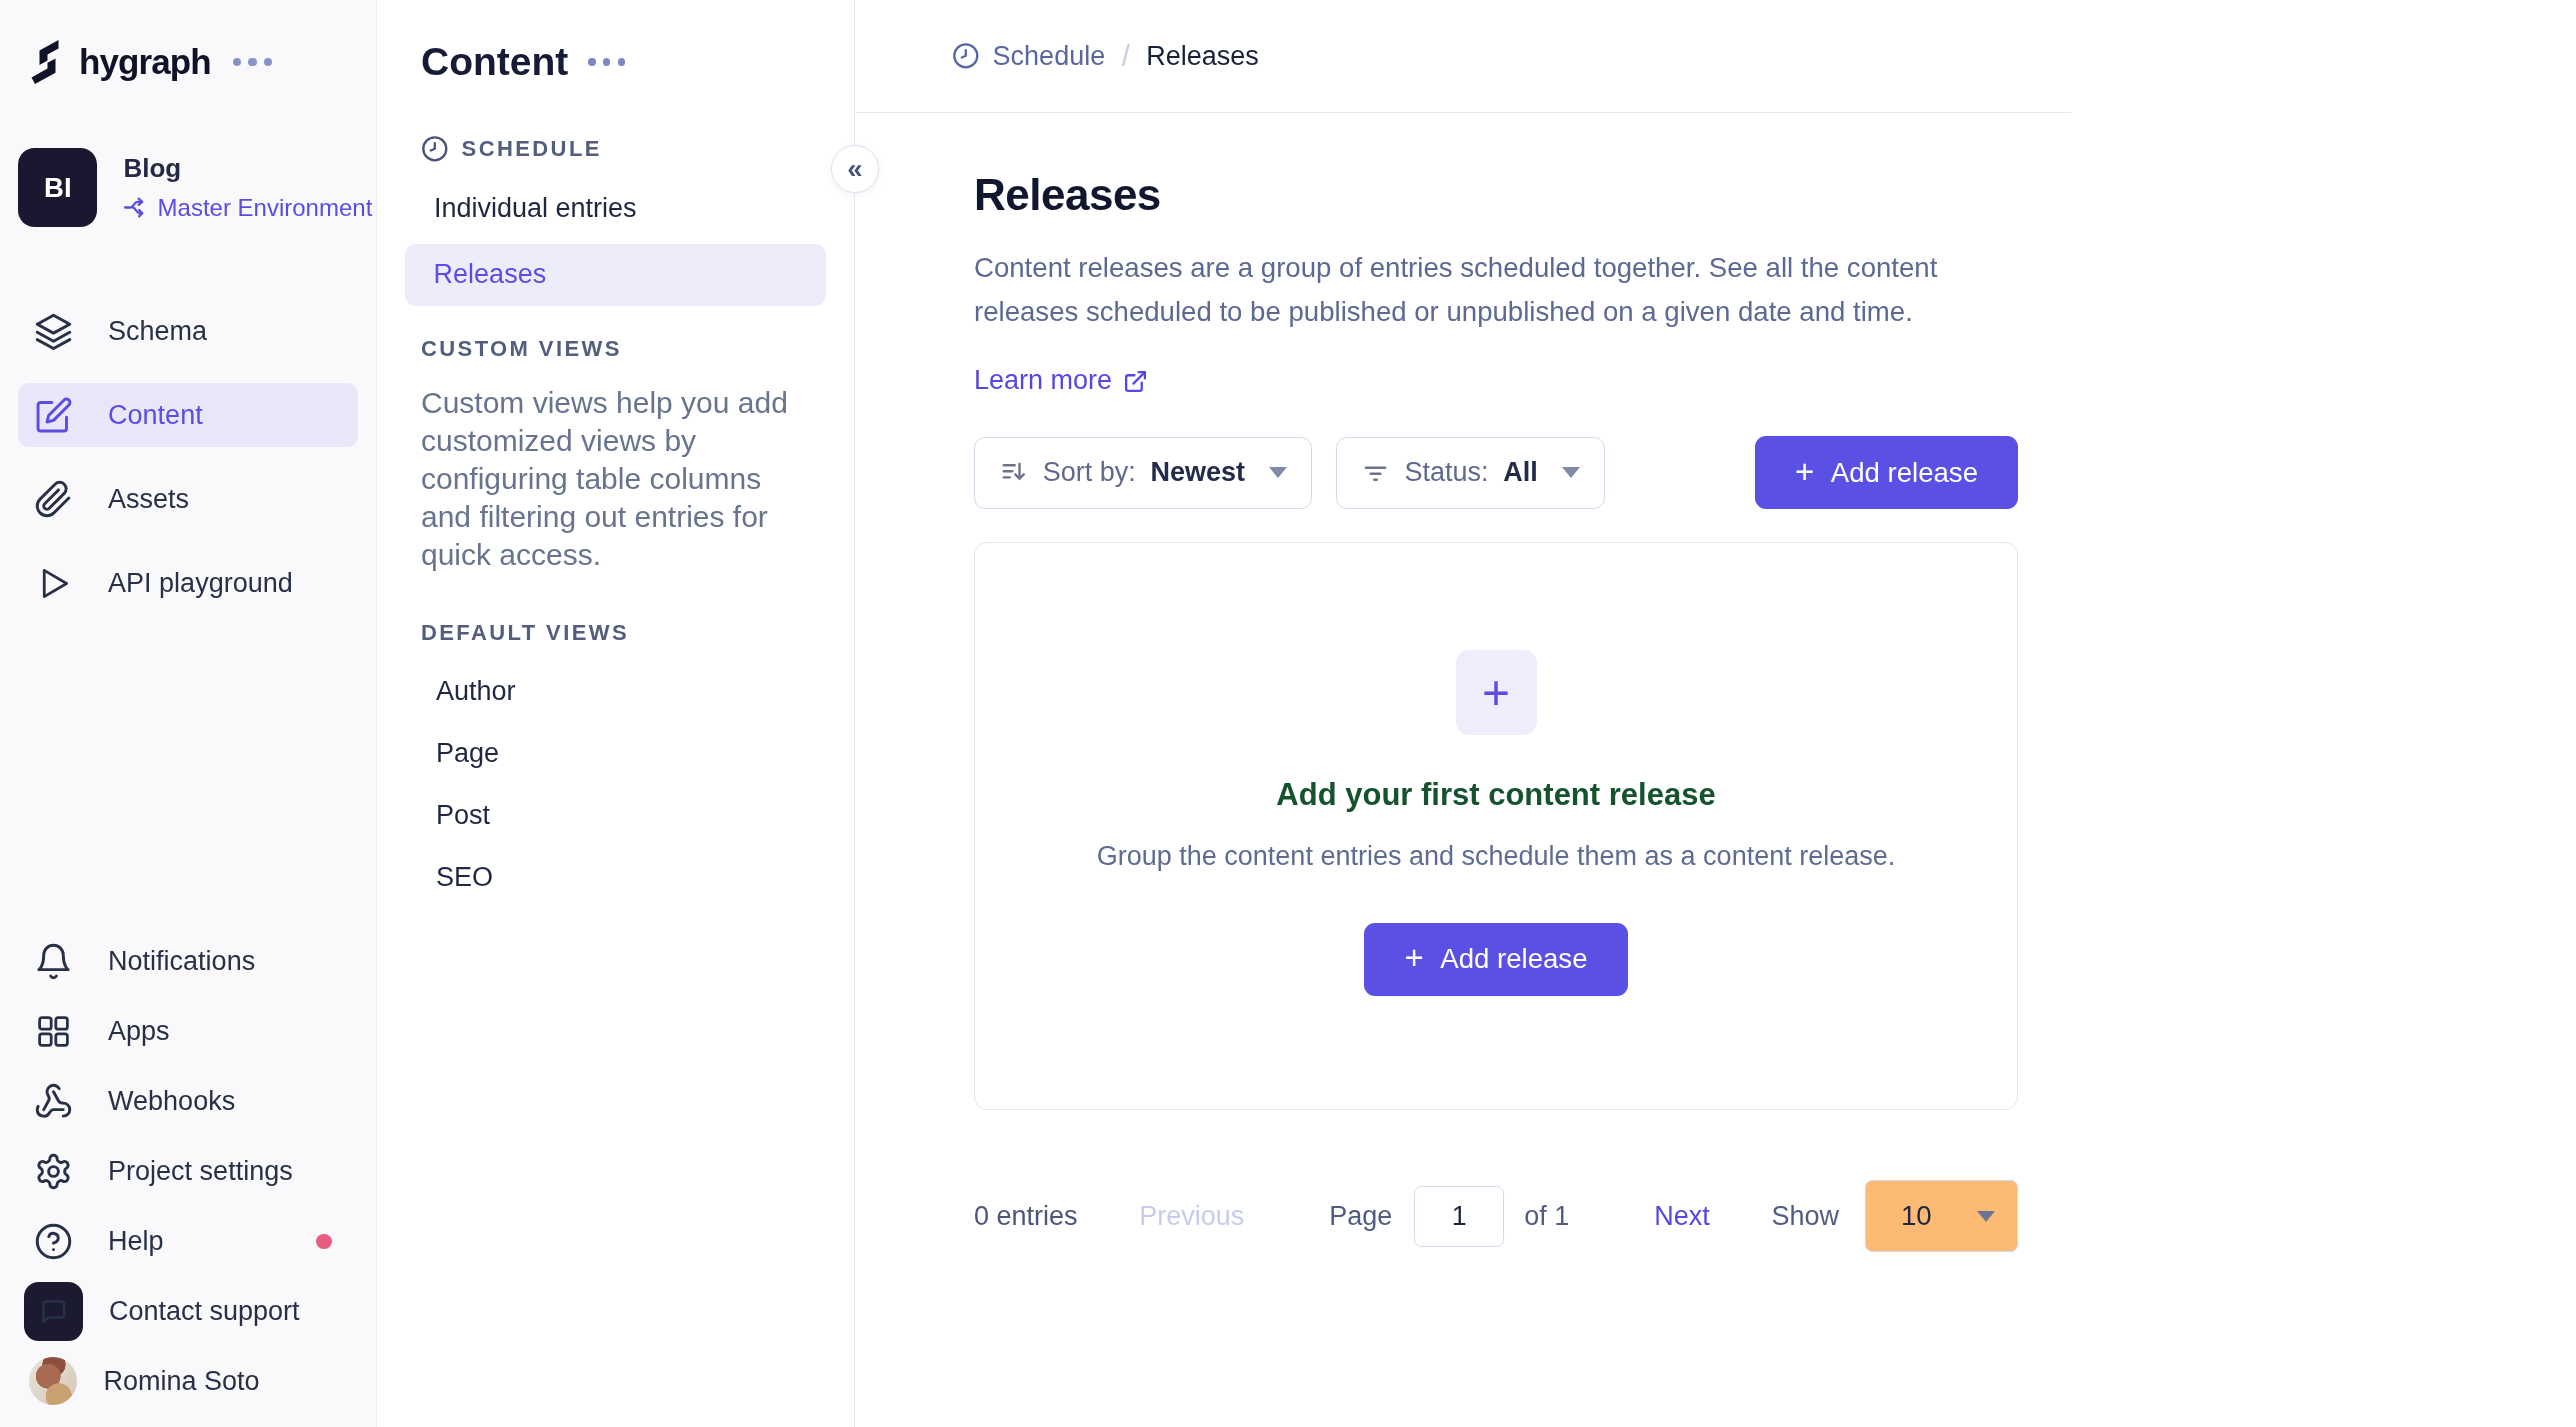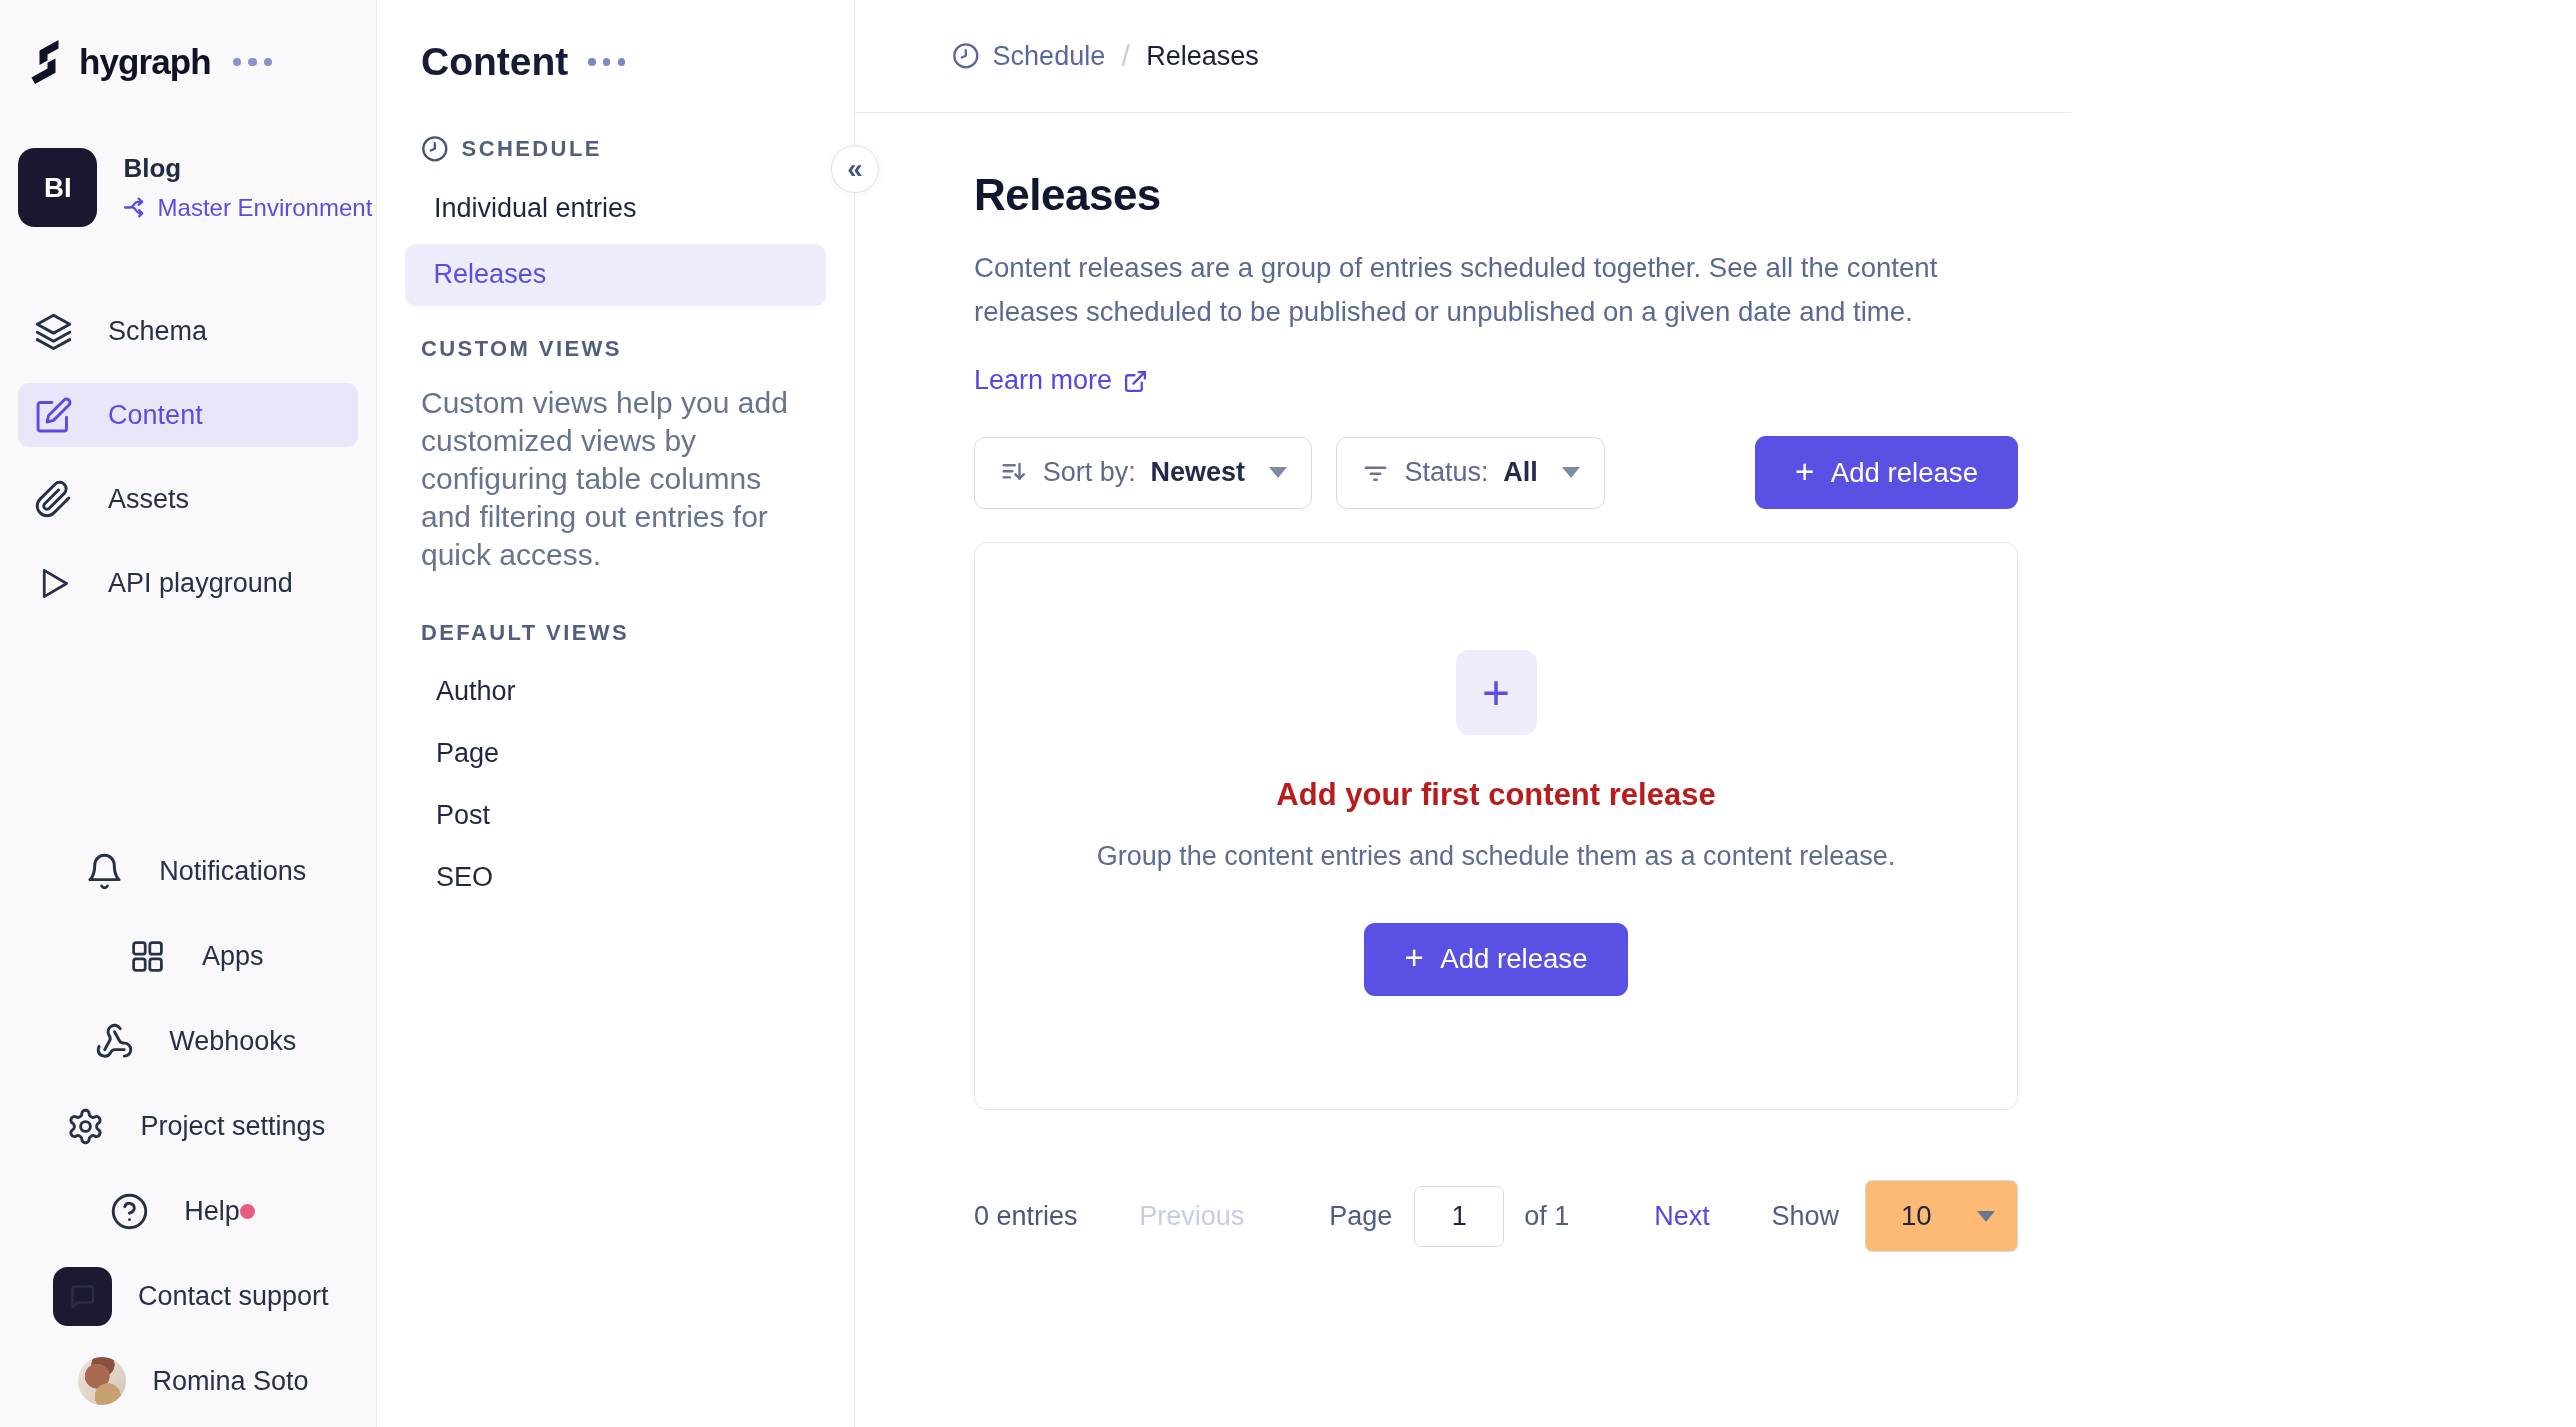--- a/index.html
+++ b/index.html
@@ -41,21 +41,21 @@
     padding-left: 14.7px; cursor: pointer; font-size: 27px; font-weight: 500; color: #273047;
   }
   .nav-item .ico { width: 40px; height: 40px; display: flex; align-items: center; justify-content: center; }
   .nav-item .lbl { margin-left: 35px; }
   .nav-item.active { background: #e8e6f8; color: #5b4de2; }
   .nav-item.active svg { stroke: #5b4de2; }
   .nav svg, .bottom-nav svg { stroke: #273047; }
 
   .flex-spacer { flex: 1; }
 
-  .bottom-nav { display: flex; flex-direction: column; gap: 21px; padding: 0 18.4px 14.7px 18.4px; align-items: center; }
+  .bottom-nav { display: flex; flex-direction: column; gap: 6px; padding: 0 18.4px 14.7px 18.4px; }
   .bottom-nav .nav-item { padding-left: 14.7px; }
   .help-dot { width: 15.6px; height: 15.6px; border-radius: 50%; background: #e85c7f; margin-left: auto; margin-right: 26px; }
   .support-badge {
     width: 59px; height: 59px; border-radius: 14.7px; background: #1b1a31;
     display: flex; align-items: center; justify-content: center; margin-left: -9.2px;
   }
   .avatar {
     width: 48px; height: 48px; border-radius: 50%; margin-left: -3.7px;
     background:
       radial-gradient(circle at 62% 82%, #c9a06f 0 26%, transparent 27%),
@@ -145,21 +145,21 @@
   .empty-card {
     margin-top: 33px; height: 568px;
     border: 1.8px solid #e3e6f0; border-radius: 13px;
     display: flex; flex-direction: column; align-items: center;
   }
   .plus-tile {
     margin-top: 107px; width: 81px; height: 85px; border-radius: 13px;
     background: #efedfb; color: #5b4de2; font-size: 48px; font-weight: 300;
     display: flex; align-items: center; justify-content: center; cursor: pointer;
   }
-  .empty-title { margin-top: 42px; font-size: 31px; font-weight: 700; color: #b91c1c; }
+  .empty-title { margin-top: 42px; font-size: 31px; font-weight: 700; color: #14532d; }
   .empty-sub { margin-top: 27.6px; font-size: 27px; color: #5e6b92; }
   .empty-card .btn-primary { margin-top: 51px; }
 
   .pagination { margin-top: 70px; display: flex; align-items: center; font-size: 27px; color: #515c82; }
   .pg-entries { color: #4b5679; }
   .pg-center { flex: 1; display: flex; align-items: center; justify-content: center; gap: 0; }
   .pg-prev { color: #c7cbec; cursor: default; }
   .pg-page-label { margin-left: 85px; }
   .pg-input {
     width: 90px; height: 61px; margin-left: 22px; text-align: center;

